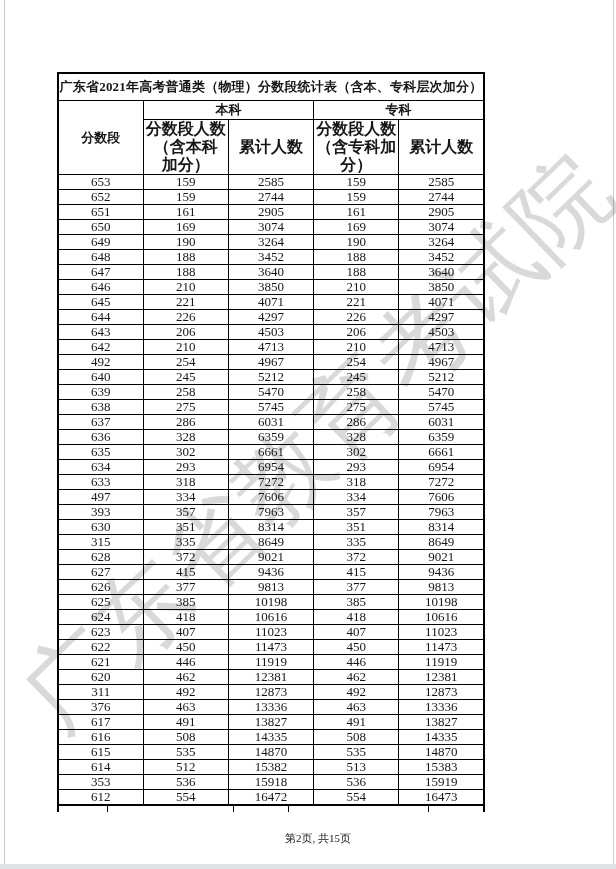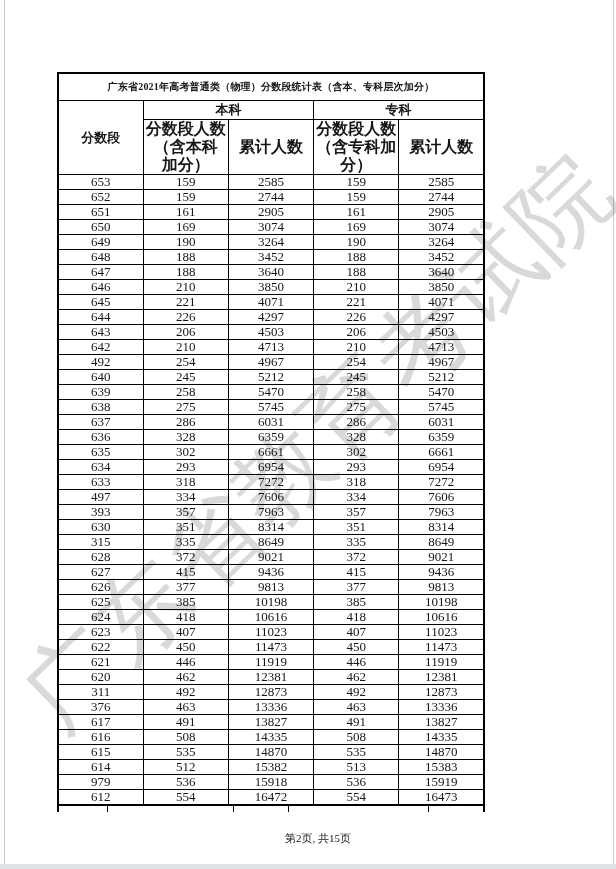--- a/index.html
+++ b/index.html
@@ -42,21 +42,21 @@
     border: 1px solid #000000;
     padding: 0;
     text-align: center;
     vertical-align: middle;
     overflow: hidden;
   }
   table.score-table { border: 2px solid #000000; }
 
   tr.title-row th {
     height: 26px;
-    font-size: 10px;
+    font-size: 13px;
     font-weight: bold;
     letter-spacing: 0.2px;
   }
   tr.band-row th { height: 16px; font-size: 13px; font-weight: bold; margin-top: 17px; }
   tr.label-row th {
     height: 28px;
     font-size: 16px;
     font-weight: bold;
     line-height: 18px;
     white-space: pre-line;
@@ -392,21 +392,21 @@
             <td>14870</td>
           </tr>
           <tr>
             <td>614</td>
             <td>512</td>
             <td>15382</td>
             <td>513</td>
             <td>15383</td>
           </tr>
           <tr>
-            <td>979</td>
+            <td>353</td>
             <td>536</td>
             <td>15918</td>
             <td>536</td>
             <td>15919</td>
           </tr>
           <tr>
             <td>612</td>
             <td>554</td>
             <td>16472</td>
             <td>554</td>

